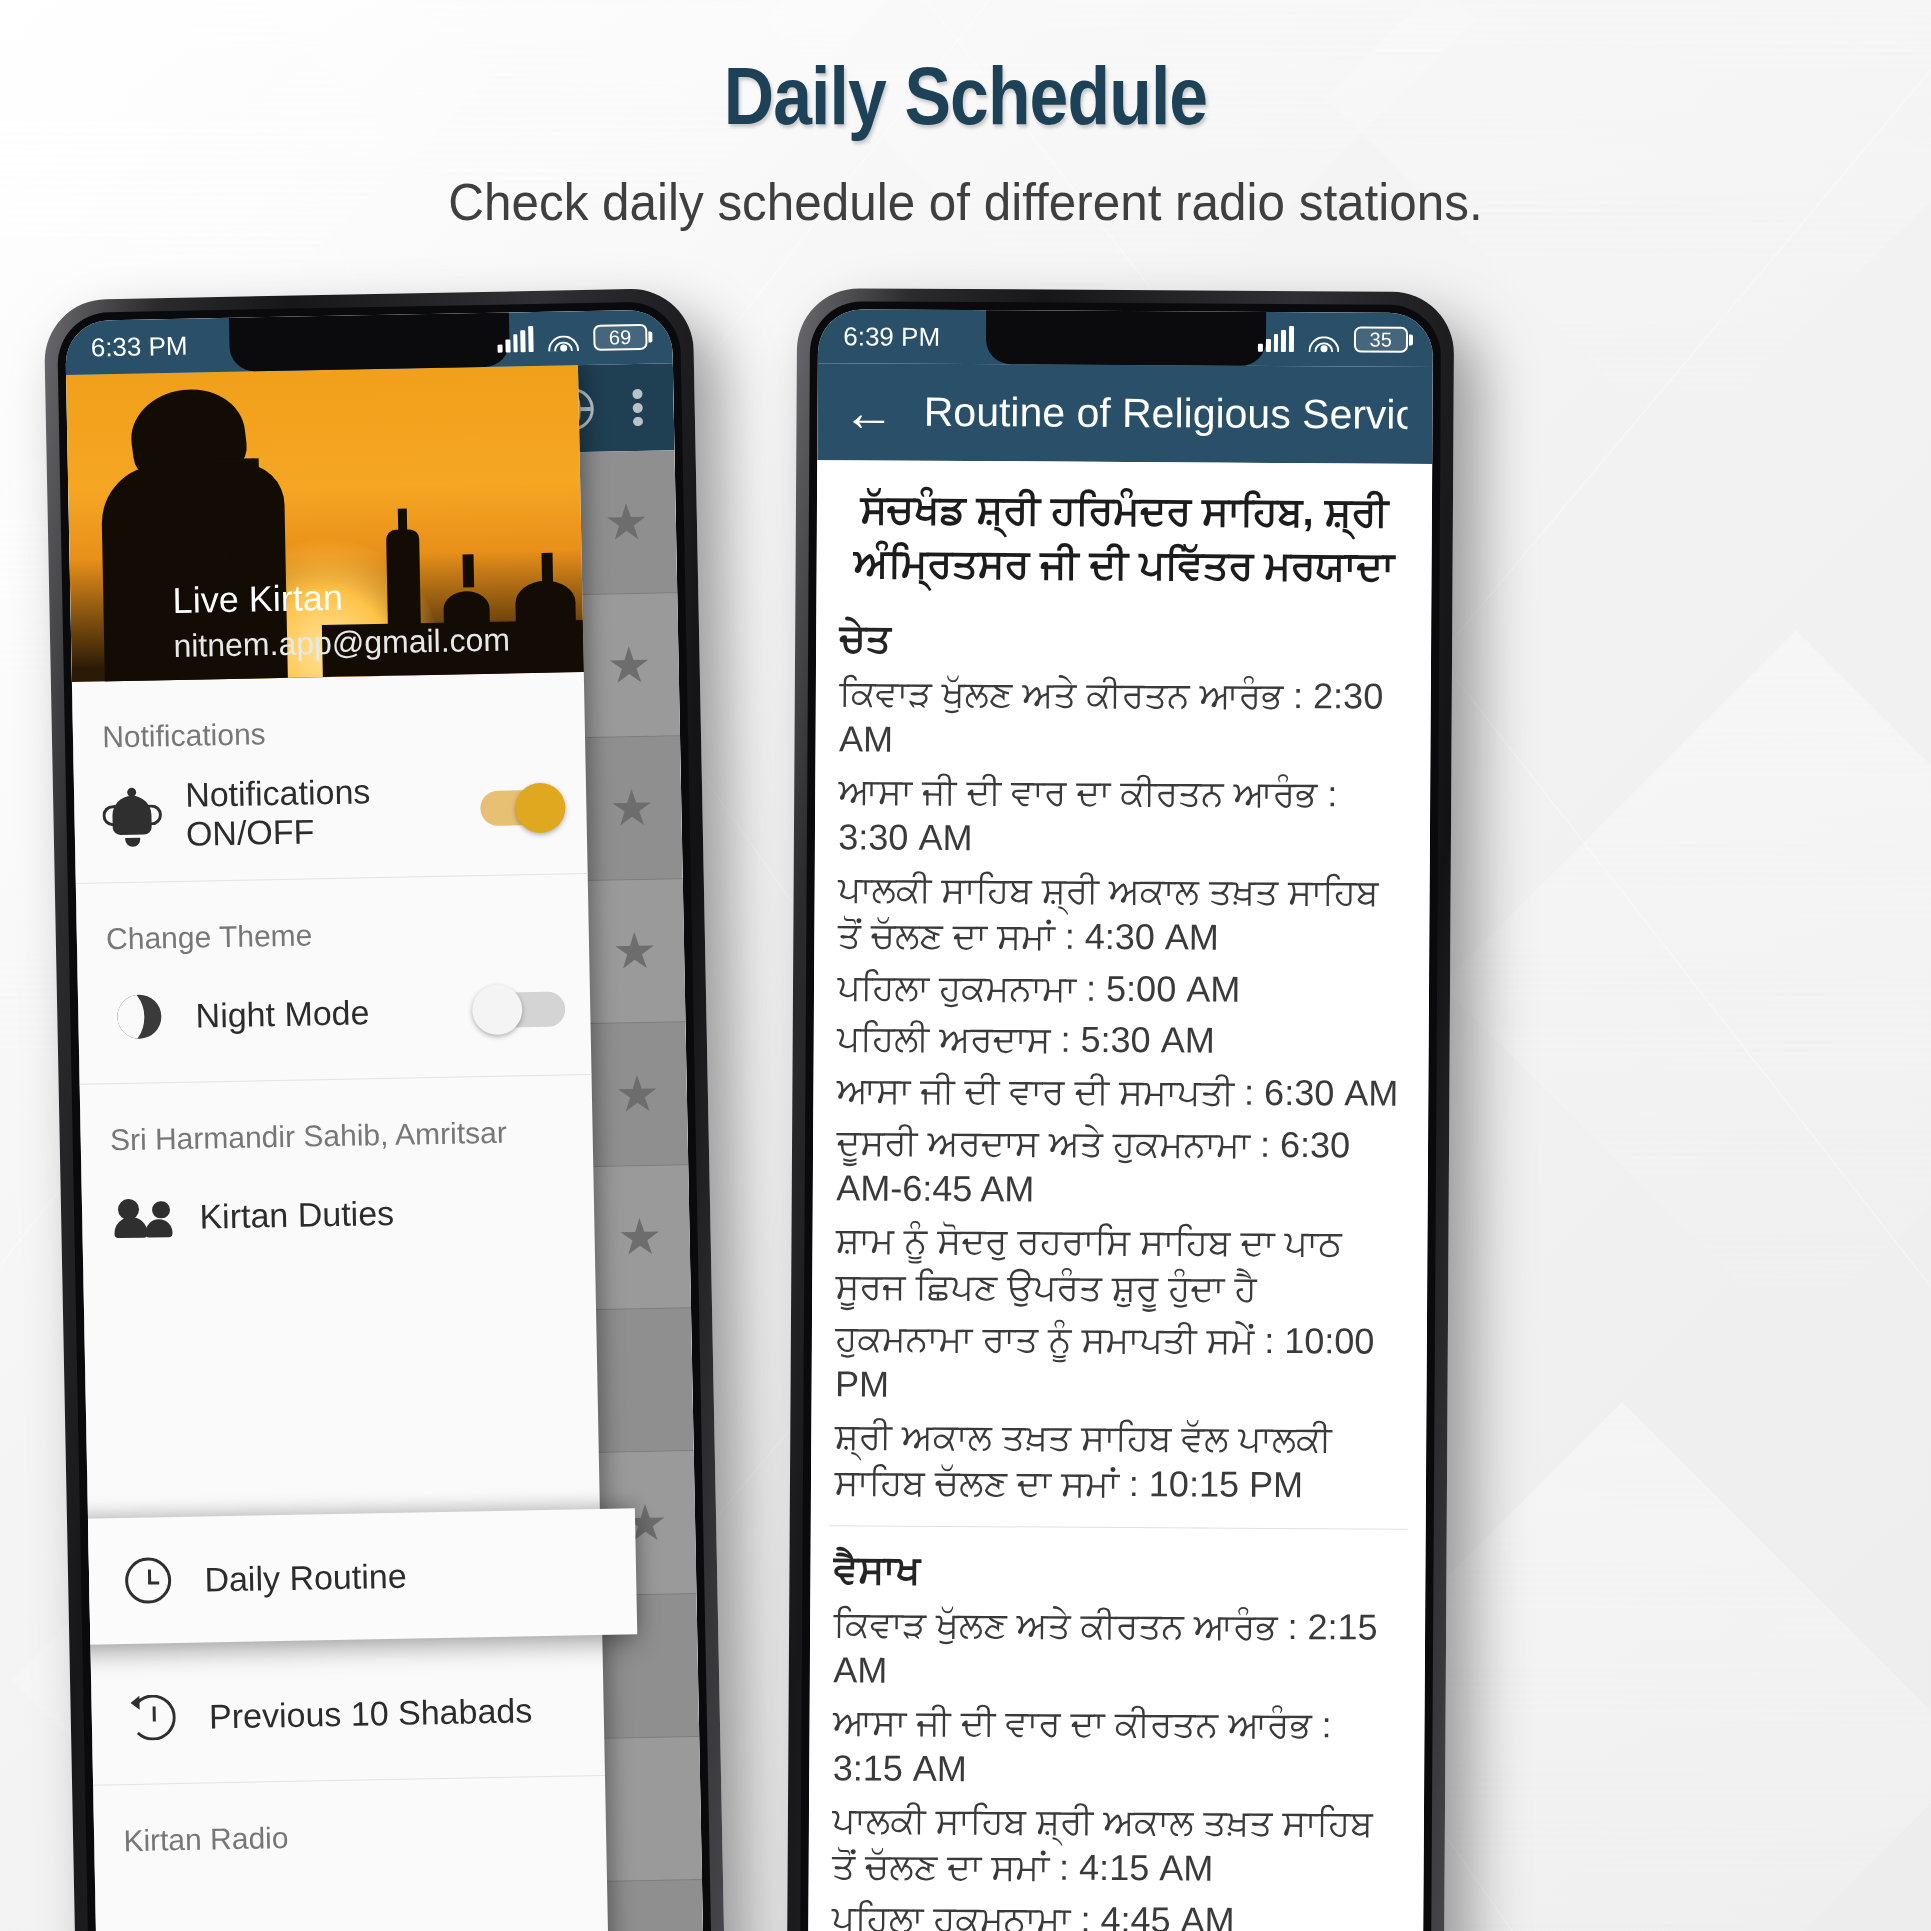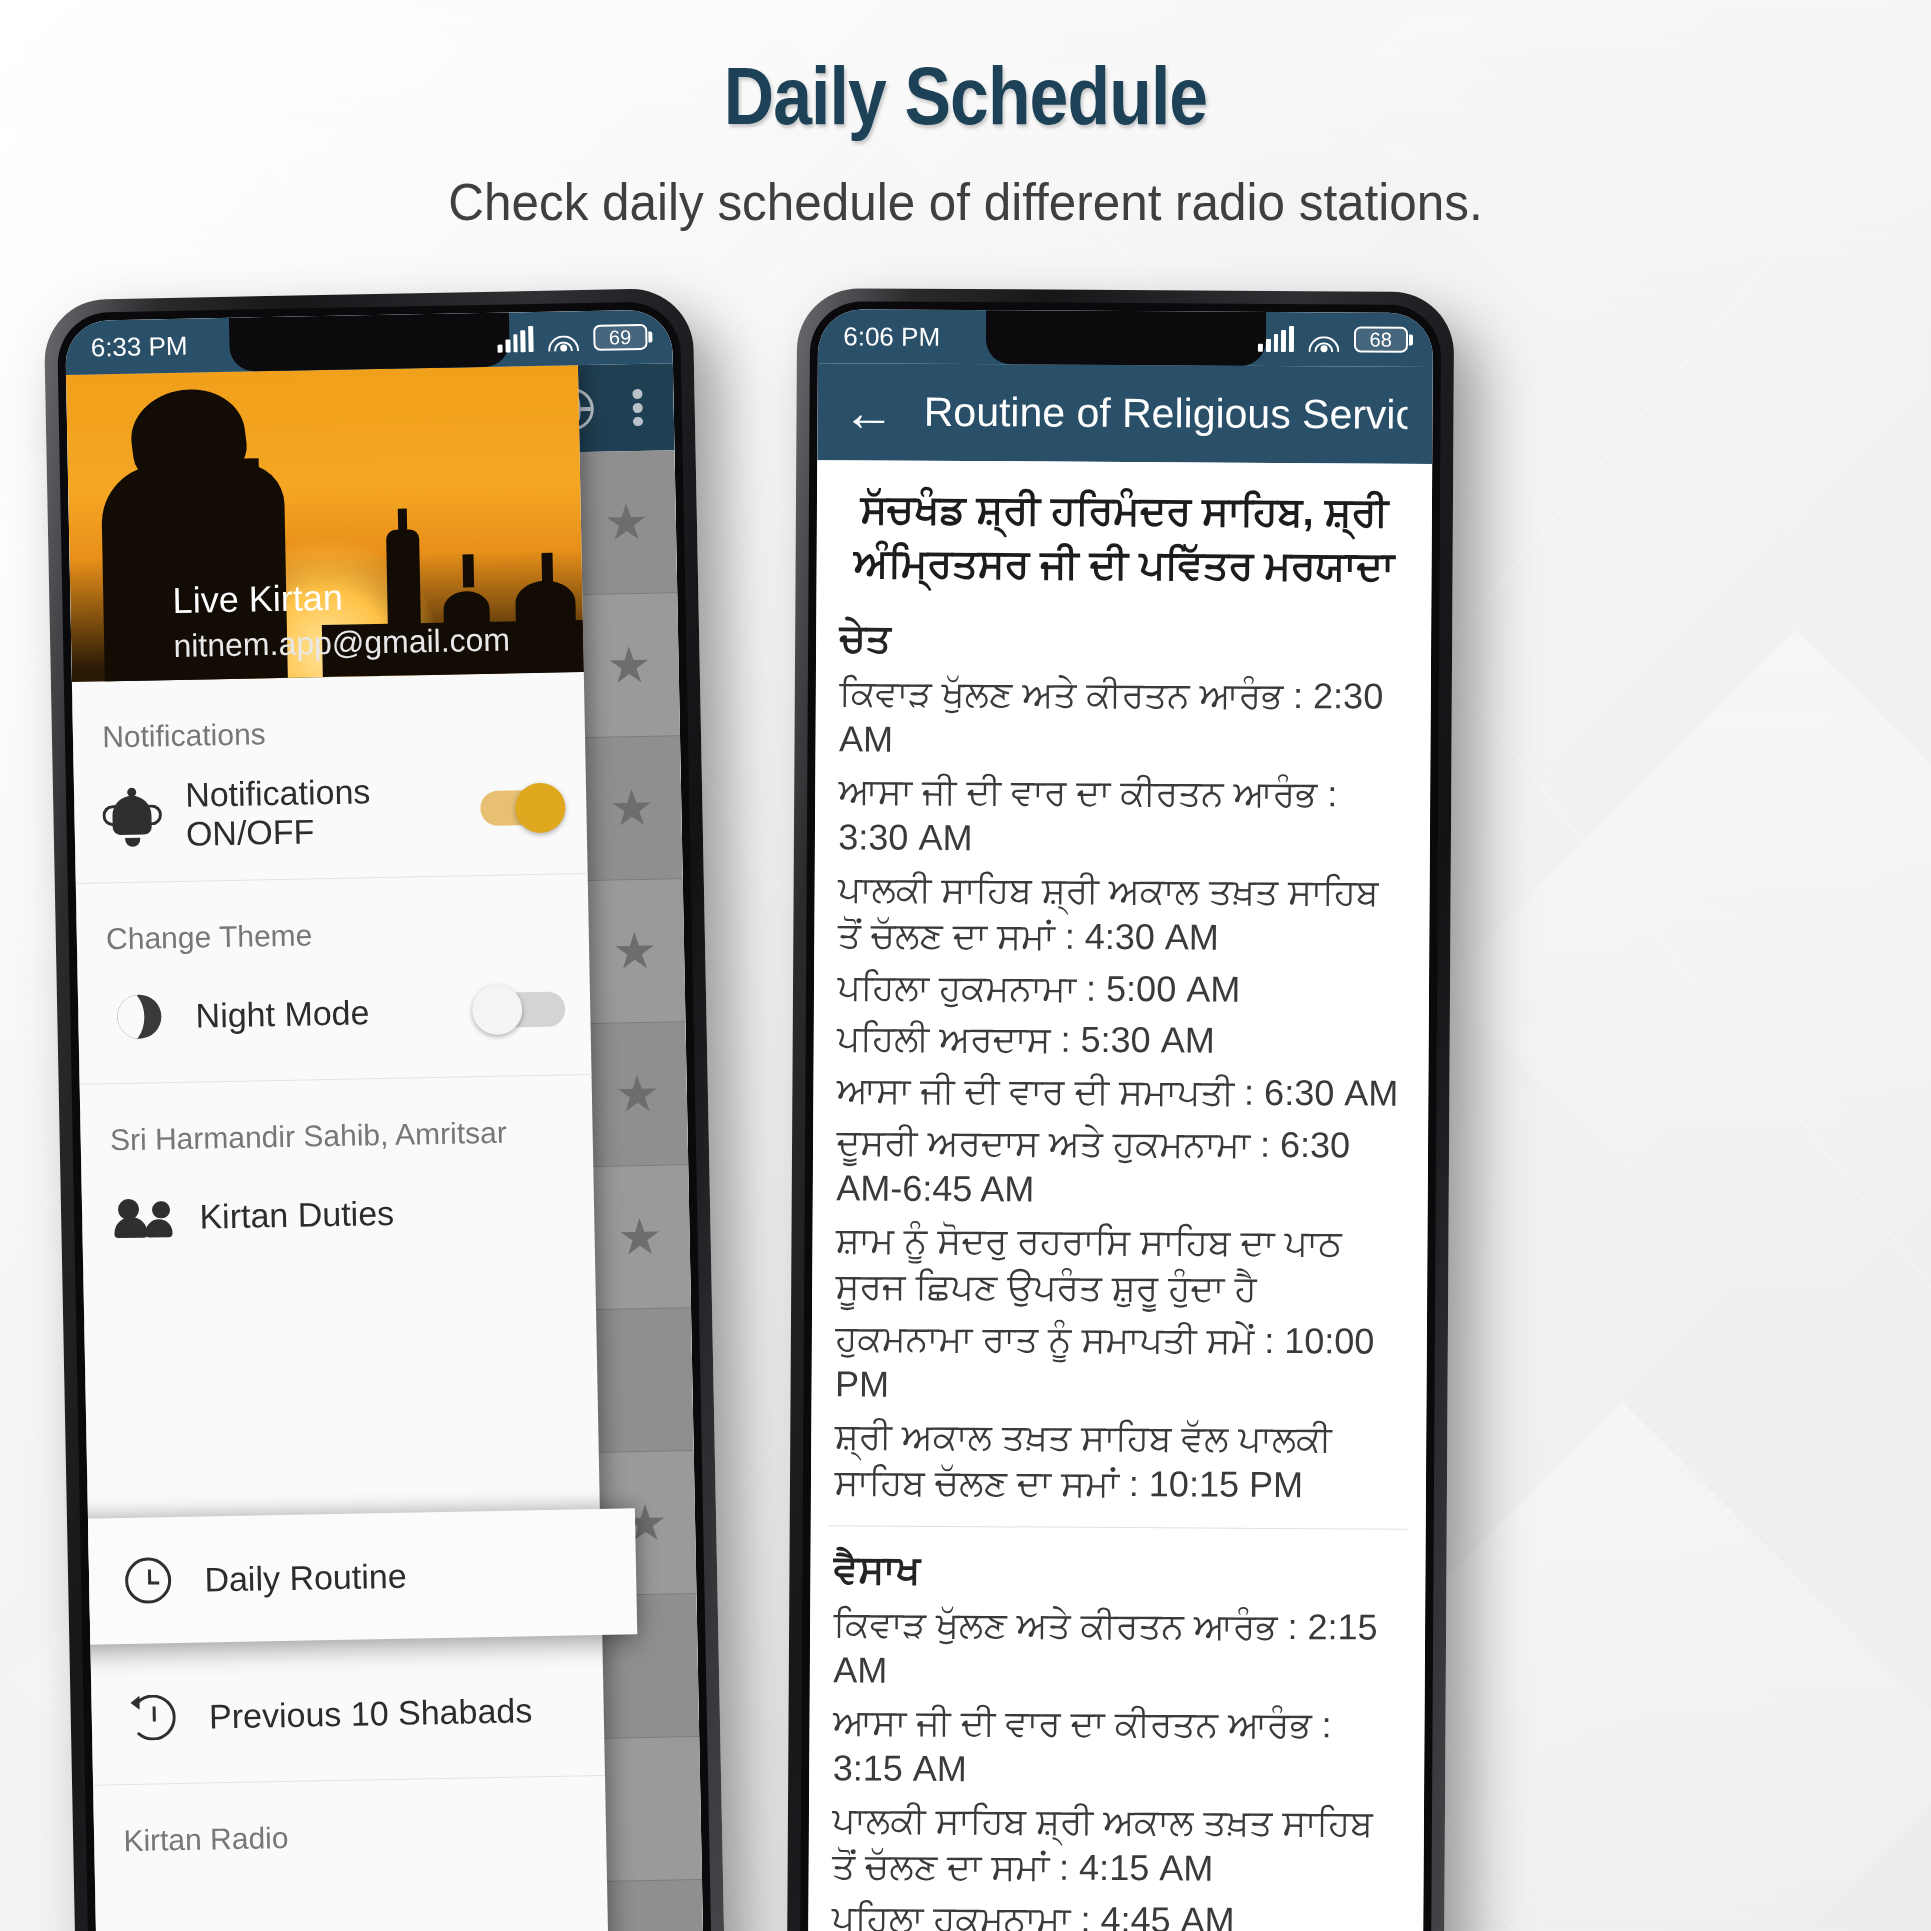--- a/index.html
+++ b/index.html
@@ -382,35 +382,35 @@
  </div>
     </div>
 </div>
 
 <div class="phone" id="phone-right">
  <div class="rim">
       <div class="screen">
 
   <div class="statusbar">
     <div class="notch"></div>
-    <span>6:06 PM</span>
+    <span>6:39 PM</span>
     <span class="sb-right">
       <span class="sig">
               <span></span>
               <span></span>
               <span></span>
               <span></span>
               <span></span>
             </span>
       <span class="wifi">
               <i></i>
               <i></i>
               <i></i>
             </span>
-      <span class="batt">68</span>
+      <span class="batt">35</span>
     </span>
   </div>
 
   <div class="appbar2">
     <span class="back">←</span>
     <span class="apptitle">Routine of Religious Services (Mary</span>
   </div>
 
   <div class="doc">
     <div class="dtitle">ਸੱਚਖੰਡ ਸ਼੍ਰੀ ਹਰਿਮੰਦਰ ਸਾਹਿਬ, ਸ਼੍ਰੀ ਅੰਮ੍ਰਿਤਸਰ ਜੀ ਦੀ ਪਵਿੱਤਰ ਮਰਯਾਦਾ</div>

